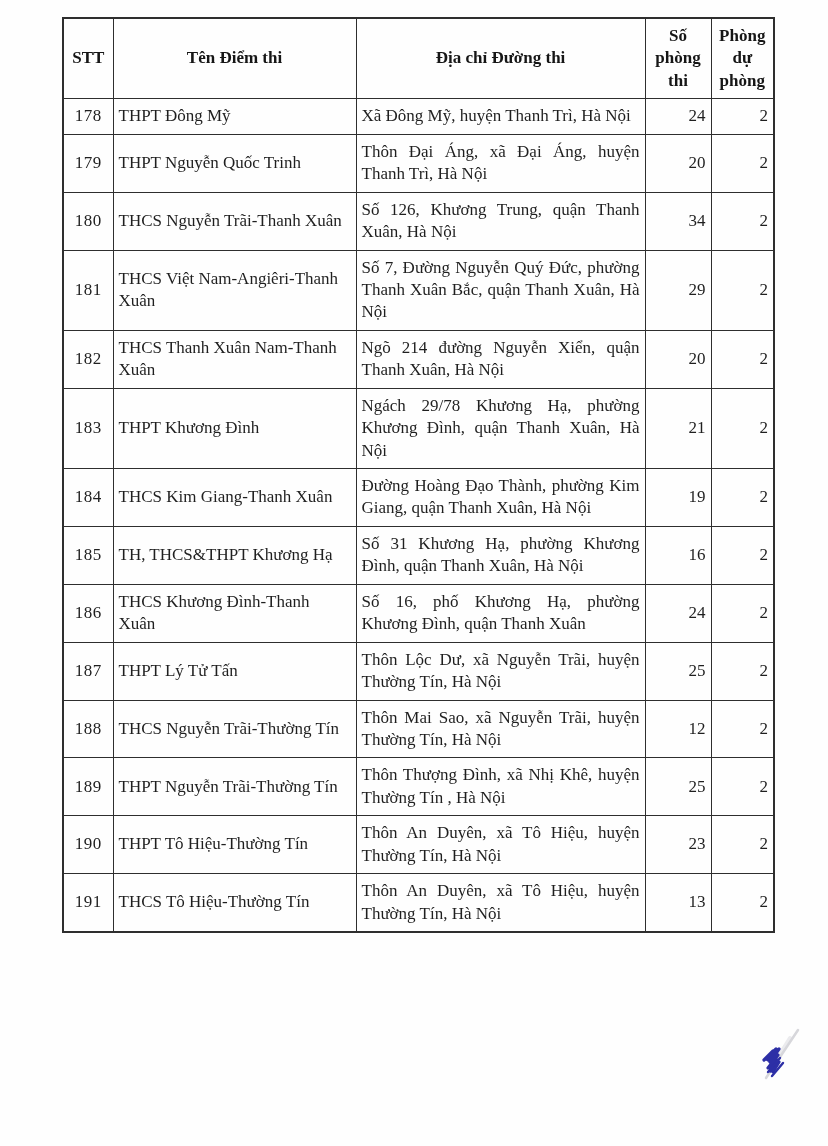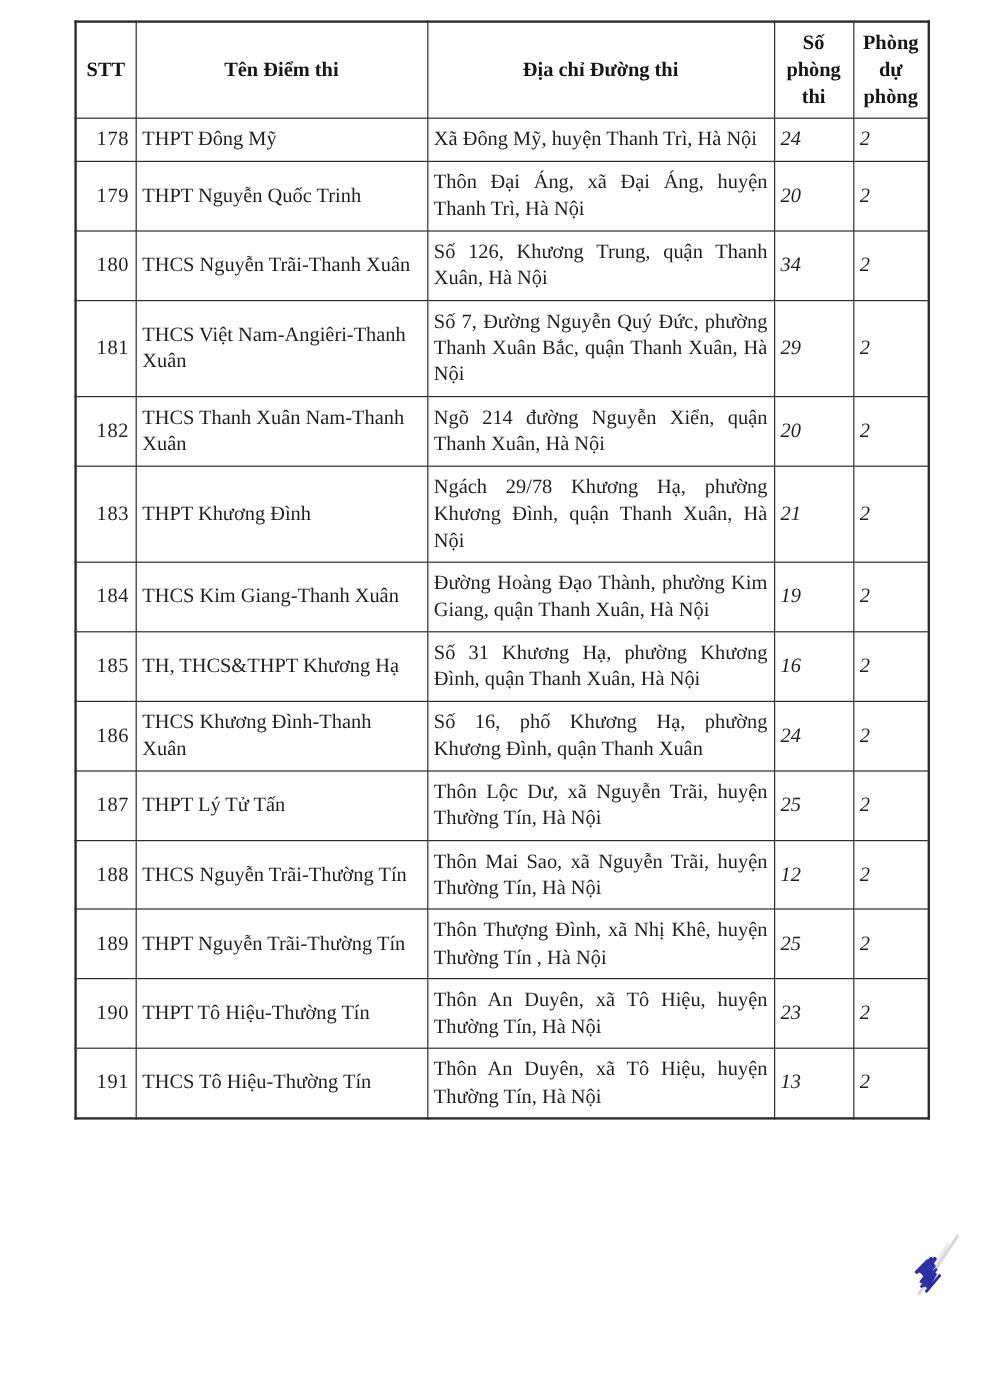--- a/index.html
+++ b/index.html
@@ -37,39 +37,38 @@
   th.hdr {
     font-weight: bold;
     text-align: center;
     font-size: 17.5px;
     line-height: 1.25;
     padding: 8px 2px;
     color: #161616;
     font-family: Liberation Serif, serif;
   }
   td.c-stt {
-    text-align: right;
+    text-align: center;
     font-size: 16px;
     letter-spacing: 0.5px;
   }
   td.c-name {
     text-align: left;
     padding-left: 10px;
     padding-right: 8px;
   }
   td.c-addr {
     text-align: justify;
     text-align-last: left;
     padding-left: 9px;
     padding-right: 7px;
   }
   td.c-num {
-    text-align: left;
+    text-align: right;
     font-size: 17px;
-    font-style: italic;
   }
   .ink-mark {
     position: absolute;
     left: 752px;
     top: 1026px;
     width: 64px;
     height: 78px;
   }
 </style>
 </head>

